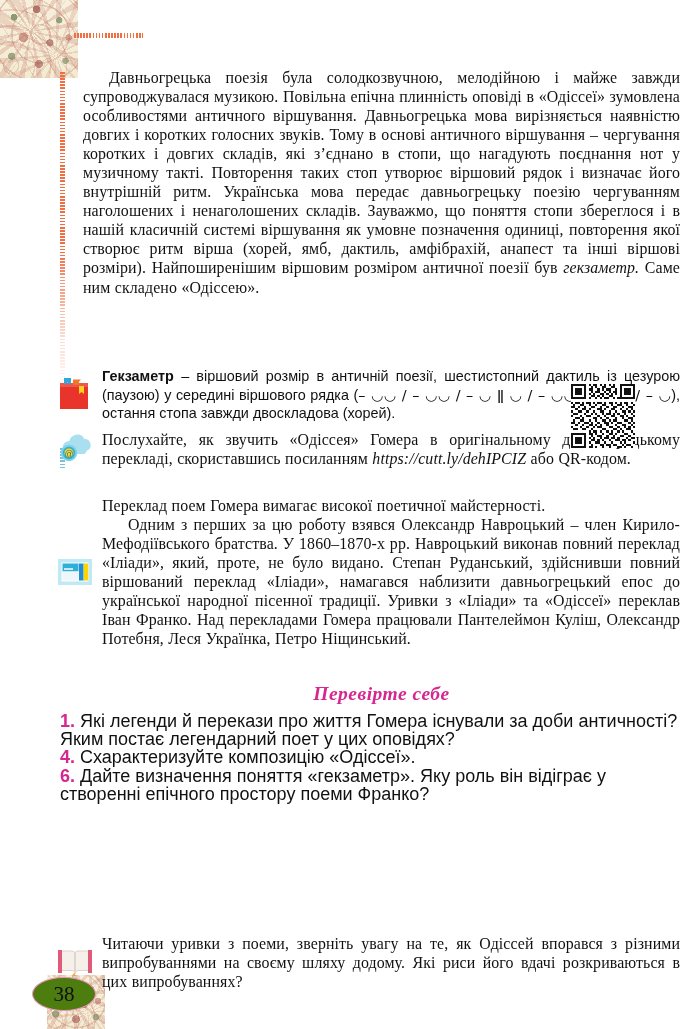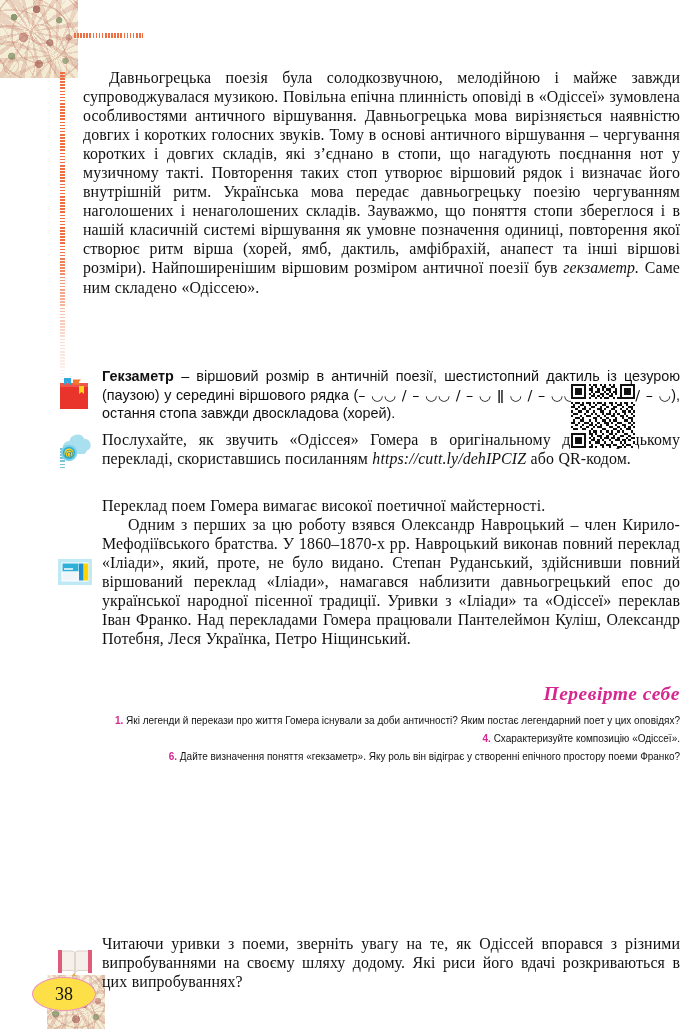--- a/index.html
+++ b/index.html
@@ -154,61 +154,61 @@
 
   
   #task-callout { left: 58px; top: 893px; width: 622px; }
   #task-callout .co-text { width: 597px; padding-top: 1px; }
 
   
   .section-title {
     position: absolute;
     left: 83px; top: 683px;
     width: 597px;
-    text-align: right;
+    text-align: center;
     font-family: "Liberation Serif", serif;
     font-style: italic;
     font-weight: bold;
     font-size: 19.5px;
     color: #d6268f;
     letter-spacing: .5px;
   }
 
   
   .questions {
     position: absolute;
     left: 60px; top: 712px;
     width: 620px;
   }
   .question {
     font-family: "Liberation Sans", sans-serif;
-    font-size: 10px;
+    font-size: 18px;
     line-height: 18.2px;
     margin: 0;
-    text-align: right;
+    text-align: left;
     -webkit-hyphens: none; hyphens: none;
   }
   .qnum {
     color: #d6268f;
     font-weight: bold;
   }
 
   
   .page-number {
     position: absolute;
     left: 32px; top: 977px;
     width: 62px; height: 32px;
     border-radius: 50%;
-    background: #fde047;
+    background: #4d7c0f;
     border: 1.6px solid #ef93bb;
     display: flex;
     align-items: center;
     justify-content: center;
     font-family: "Liberation Serif", serif;
-    font-size: 18px;
+    font-size: 21px;
     color: #111;
     z-index: 3;
   }
 
   
   .icon-dict { width: 32px; height: 33px; display:block; }
   .icon-cloud { width: 38px; height: 32px; display:block; }
   .icon-stamp { width: 34px; height: 26px; display:block; }
   .icon-book { width: 34px; height: 28px; display:block; }
 </style>

